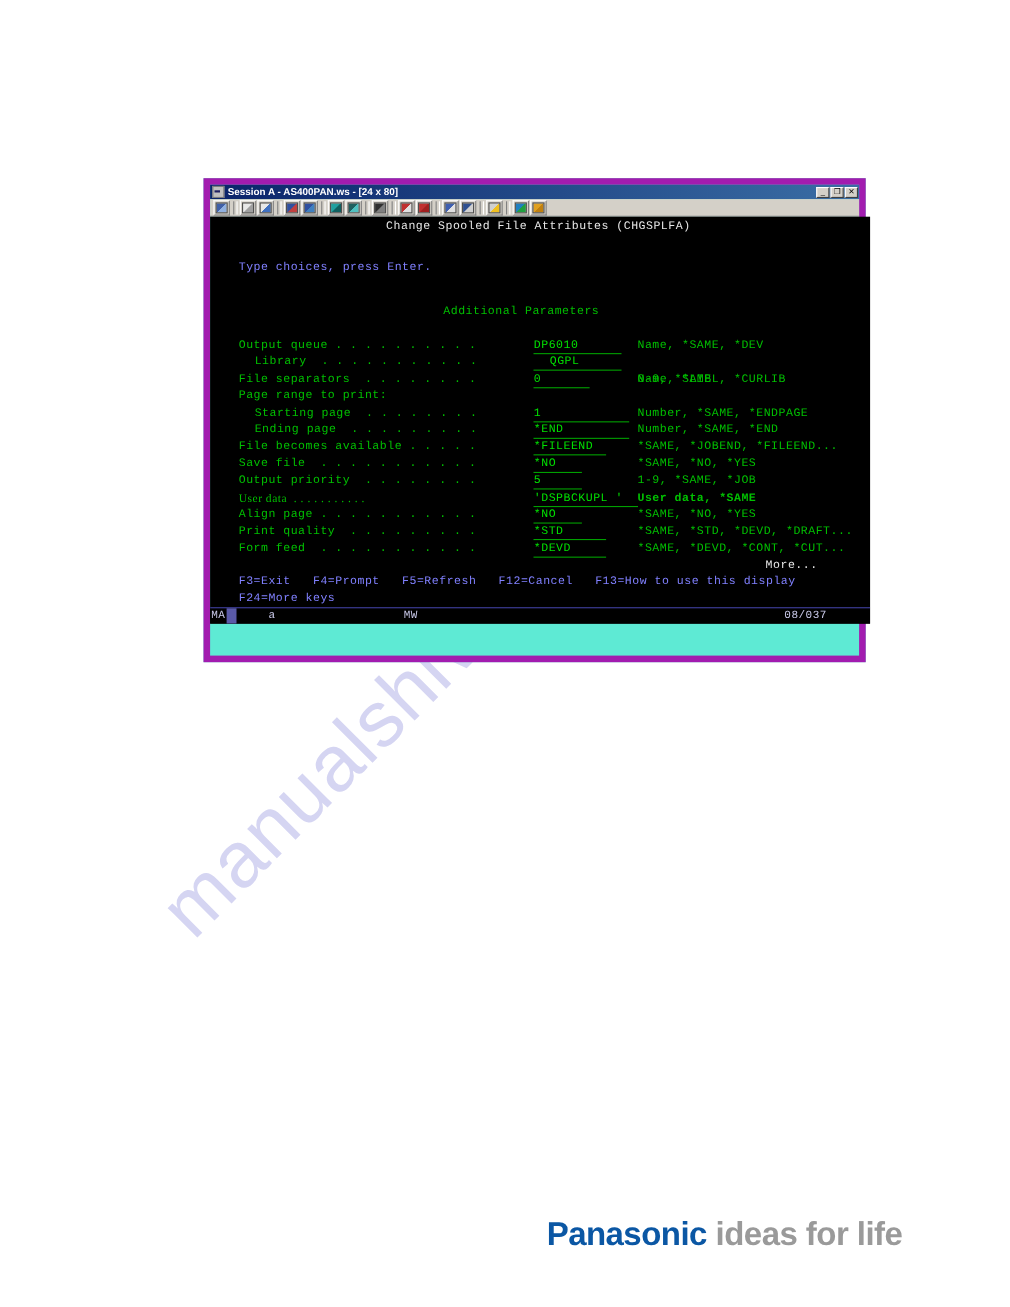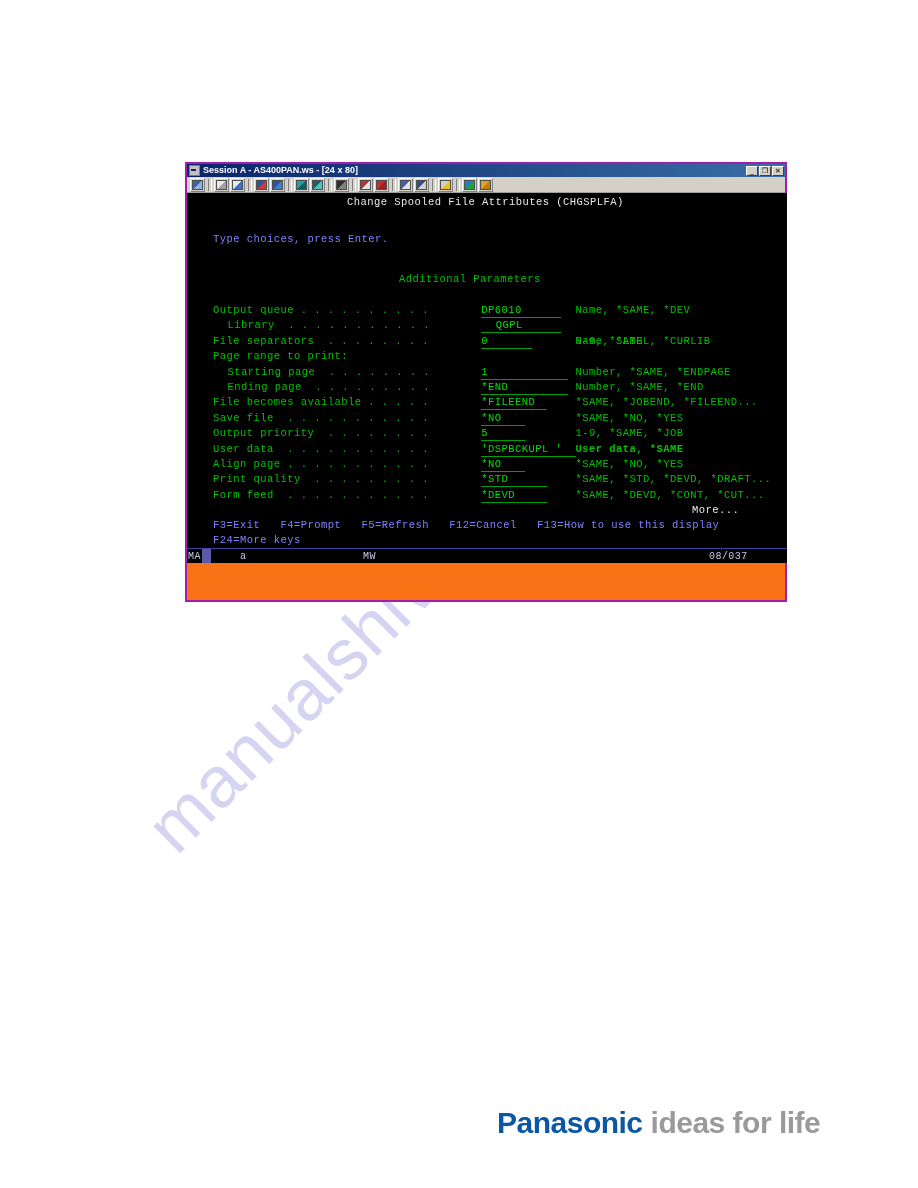--- a/index.html
+++ b/index.html
@@ -40,22 +40,22 @@
     transform-origin: 0 0;
   }
 
   
   #emulator-window {
     position: absolute;
     left: 185px;
     top: 162px;
     width: 602px;
     height: 440px;
-    background: #f97316;
-    border: 2px solid #a21caf;
+    background: #5eead4;
+    border: 6px solid #a21caf;
     box-sizing: border-box;
     z-index: 3;
   }
 
   
   .title-bar {
     height: 13px;
     background: linear-gradient(to right, #0a246a, #3a6ea5);
     display: flex;
     align-items: center;
@@ -372,21 +372,21 @@
         <div class="trow c-green" style="top: 187px; left: 388.5px;">Number, *SAME, *END</div>
         <div class="trow c-green" style="top: 202.4px; left: 26px;">File becomes available . . . . .</div>
         <div class="trow" style="top: 202.4px; left: 294.25px;"><span class="c-field" style="width: 65.25px;">*FILEEND</span></div>
         <div class="trow c-green" style="top: 202.4px; left: 388.5px;">*SAME, *JOBEND, *FILEEND...</div>
         <div class="trow c-green" style="top: 217.8px; left: 26px;">Save file  . . . . . . . . . . .</div>
         <div class="trow" style="top: 217.8px; left: 294.25px;"><span class="c-field" style="width: 43.5px;">*NO</span></div>
         <div class="trow c-green" style="top: 217.8px; left: 388.5px;">*SAME, *NO, *YES</div>
         <div class="trow c-green" style="top: 233.2px; left: 26px;">Output priority  . . . . . . . .</div>
         <div class="trow" style="top: 233.2px; left: 294.25px;"><span class="c-field" style="width: 43.5px;">5</span></div>
         <div class="trow c-green" style="top: 233.2px; left: 388.5px;">1-9, *SAME, *JOB</div>
-        <div class="trow c-green" style="top: 248.6px; left: 26px;">User data  . . . . . . . . . . .</div>
+        <div class="trow c-green" style="top: 248.6px; left: 26px; font-family: Liberation Serif, serif;">User data  . . . . . . . . . . .</div>
         <div class="trow" style="top: 248.6px; left: 294.25px;"><span class="c-field" style="width: 94.25px;">'DSPBCKUPL '</span></div>
         <div class="trow c-green" style="top: 248.6px; left: 388.5px; font-weight: bold;">User data, *SAME</div>
         <div class="trow c-green" style="top: 264px; left: 26px;">Align page . . . . . . . . . . .</div>
         <div class="trow" style="top: 264px; left: 294.25px;"><span class="c-field" style="width: 43.5px;">*NO</span></div>
         <div class="trow c-green" style="top: 264px; left: 388.5px;">*SAME, *NO, *YES</div>
         <div class="trow c-green" style="top: 279.4px; left: 26px;">Print quality  . . . . . . . . .</div>
         <div class="trow" style="top: 279.4px; left: 294.25px;"><span class="c-field" style="width: 65.25px;">*STD</span></div>
         <div class="trow c-green" style="top: 279.4px; left: 388.5px; text-align: center;">*SAME, *STD, *DEVD, *DRAFT...</div>
         <div class="trow c-green" style="top: 294.8px; left: 26px;">Form feed  . . . . . . . . . . .</div>
         <div class="trow" style="top: 294.8px; left: 294.25px;"><span class="c-field" style="width: 65.25px;">*DEVD</span></div>

